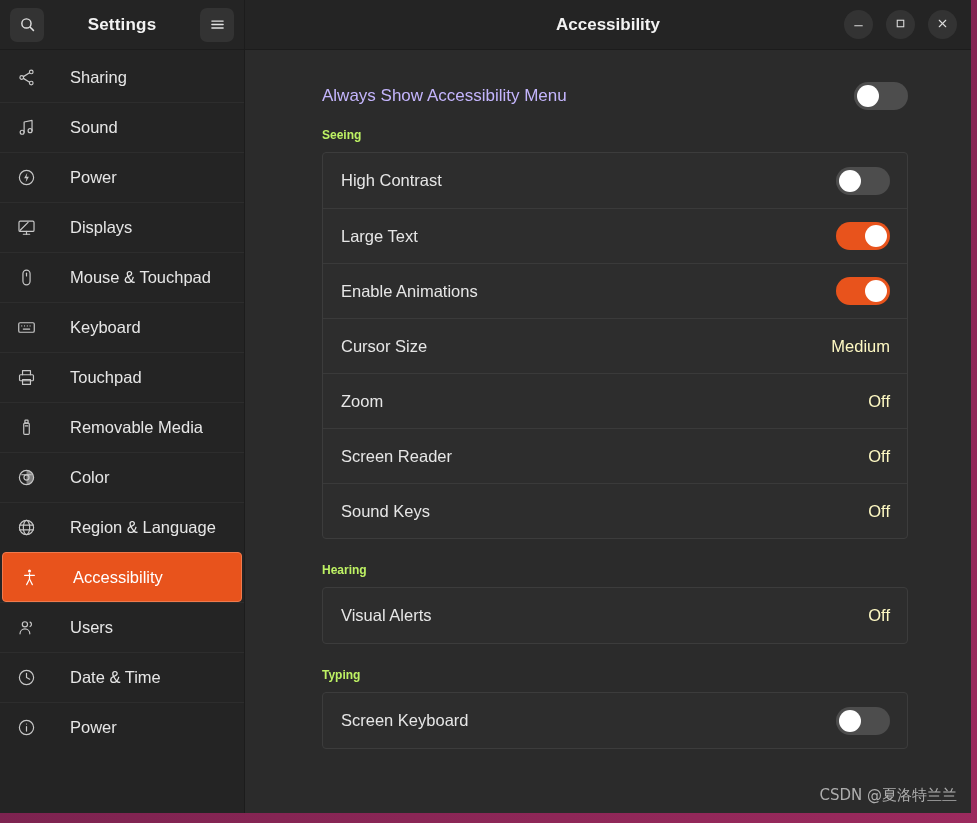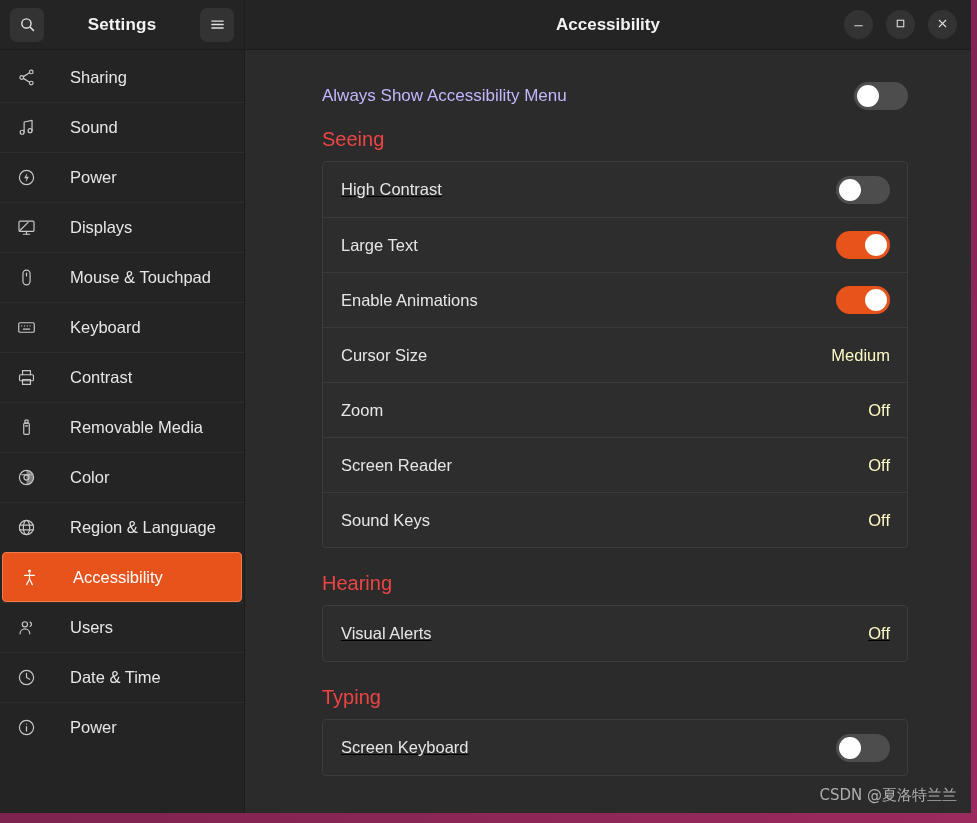--- a/index.html
+++ b/index.html
@@ -174,23 +174,23 @@
     justify-content: space-between;
     height: 72px;
     padding-top: 20px;
   }
   .top-row .lbl {
     color: #c4b5fd;
     font-size: 17px;
   }
 
   .section-title {
-    color: #ef4444;
-    font-size: 20px;
-    font-weight: normal;
+    color: #bef264;
+    font-size: 12px;
+    font-weight: bold;
     margin-bottom: 10px;
     margin-top: 6px;
   }
 
   .card {
     background: #2d2d2d;
     border: 1px solid #3c3c3c;
     border-radius: 4px;
     overflow: hidden;
     margin-bottom: 24px;
@@ -198,21 +198,21 @@
 
   .row {
     display: flex;
     align-items: center;
     justify-content: space-between;
     height: 55px;
     padding: 0 17px 0 18px;
     border-top: 1px solid #3a3a3a;
     cursor: pointer;
   }
-  .row:first-child { border-top: none; text-decoration: underline; }
+  .row:first-child { border-top: none; }
 
   .row-label {
     color: #e6e6e6;
     font-size: 16.5px;
   }
   .row-value {
     color: #fef9c3;
     font-size: 16.5px;
   }
 
@@ -378,21 +378,21 @@
           <span class="nav-label">Keyboard</span>
         </div>
         <div class="nav-item">
           <span class="nav-icon">
             <svg width="19" height="19" viewBox="0 0 24 24" fill="none" stroke="currentColor" stroke-width="1.5" stroke-linecap="round" stroke-linejoin="round">
               <path d="M7 8.5V3.2h10v5.3"></path>
               <rect x="3.2" y="8.5" width="17.6" height="7.6" rx="1.4"></rect>
                 <rect x="7" y="14.5" width="10" height="6.3"></rect>
             </svg>
           </span>
-          <span class="nav-label">Contrast</span>
+          <span class="nav-label">Touchpad</span>
         </div>
         <div class="nav-item">
           <span class="nav-icon">
             <svg width="19" height="19" viewBox="0 0 24 24" fill="none" stroke="currentColor" stroke-width="1.5" stroke-linecap="round" stroke-linejoin="round">
               <rect x="8.5" y="6.5" width="7" height="14.3" rx="1.4"></rect>
               <rect x="10" y="2.8" width="4" height="3.7" rx="0.8"></rect>
                 <line x1="10.5" y1="10" x2="13.5" y2="10"></line>
             </svg>
           </span>
           <span class="nav-label">Removable Media</span>

